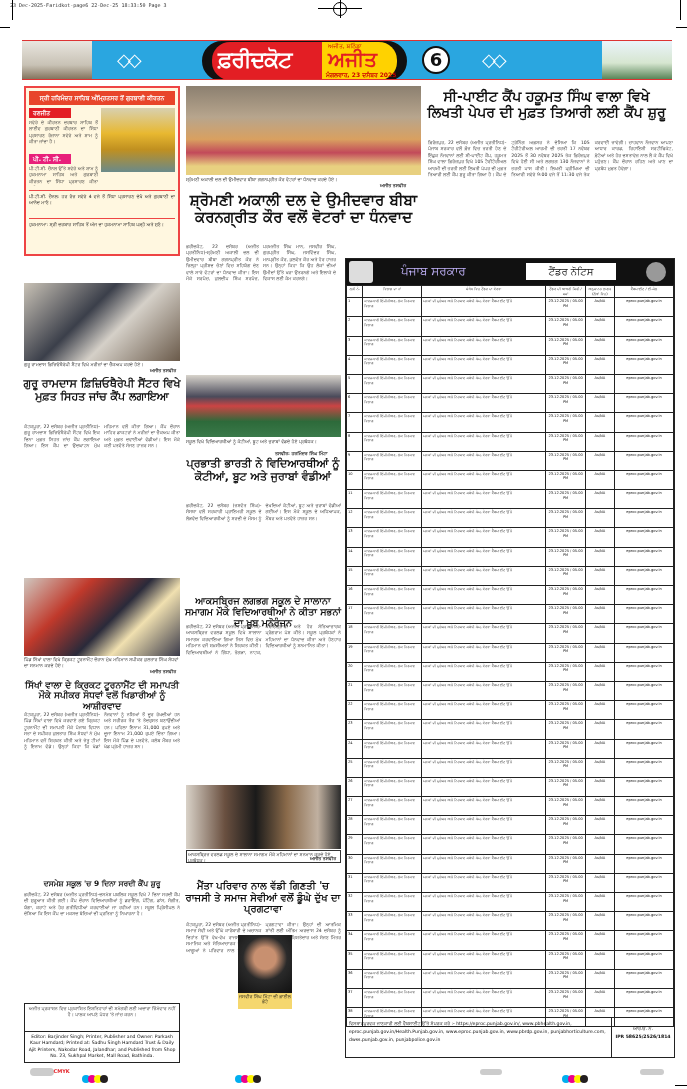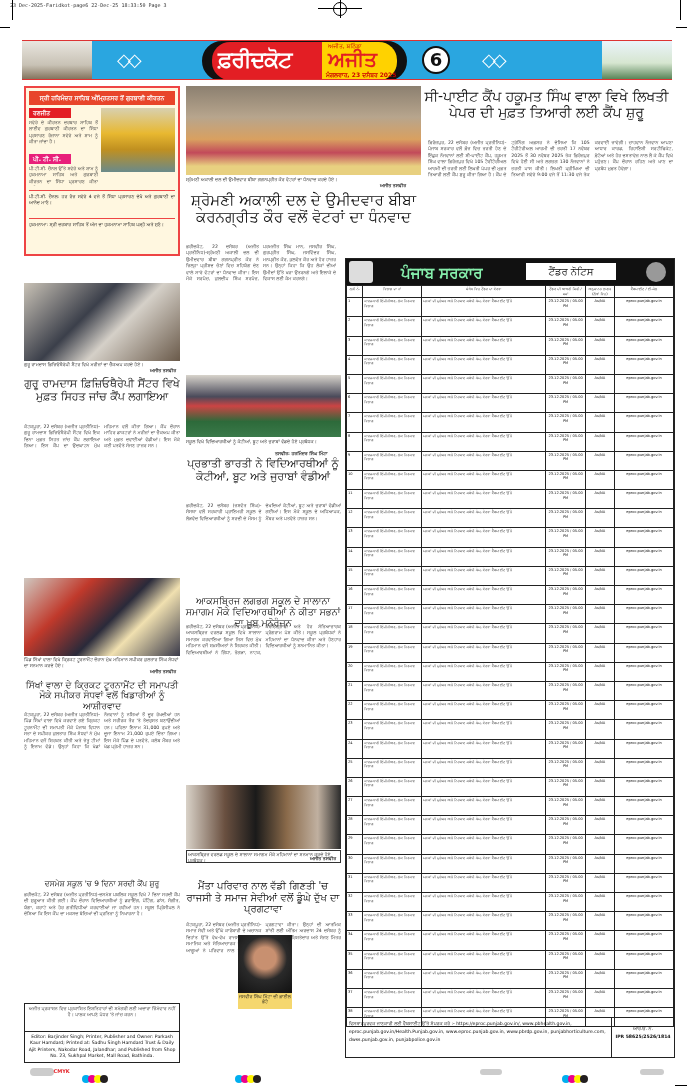--- a/index.html
+++ b/index.html
@@ -12,21 +12,21 @@
 .mh-oval{left:180px;top:0;width:205px;height:40px;border-radius:22px;background:#111;border:3px solid #111}
 .mh-red{left:190px;top:1px;width:118px;height:38px;background:#e31e24;border-radius:18px 0 0 18px}
 .mh-yellow{left:300px;top:1px;width:75px;height:38px;background:#ffd200;border-radius:0 18px 18px 0}
 .mh-name{left:196px;top:5px;font-size:22px;font-weight:bold;color:#fff;font-family:"DejaVu Serif",serif;letter-spacing:-1px}
 .mh-ajit{left:306px;top:6px;font-size:20px;font-weight:bold;color:#e31e24}
 .mh-sm{left:306px;top:1px;font-size:6px;color:#c00}
 .mh-date{left:304px;top:30px;font-size:6px;color:#c00;font-weight:bold}
 .mh-page{left:400px;top:5px;width:28px;height:28px;border-radius:50%;background:#fff;border:2px solid #111;font-size:18px;font-weight:bold;text-align:center;line-height:24px}
 .diamonds{color:#fff;font-size:18px;letter-spacing:-3px}
 .box-red{border:2px solid #e44;background:#fff7e0}
-.hl{font-weight:normal;color:#111;text-align:center;line-height:1.15}
+.hl{font-weight:bold;color:#111;text-align:center;line-height:1.15}
 .txt{font-size:4.6px;line-height:6.4px;color:#333;text-align:justify;overflow:hidden}
 .cap{font-size:4.6px;line-height:6px;color:#222}
 .photo{background:linear-gradient(135deg,#8a7a66,#c8b59a 40%,#6a5a4a 70%,#b0a090)}
 table.tender{border-collapse:collapse;width:100%;font-size:3.6px;line-height:4.6px}
 table.tender td,table.tender th{border:0.7px solid #222;padding:1px;vertical-align:top;overflow:hidden}
 table.tender th{font-weight:normal;text-align:center;background:#fff}
 .cmyk span{display:inline-block;width:8px;height:8px;border-radius:50%;margin-right:-2px}
 </style>
 </head>
 <body>
@@ -76,21 +76,21 @@
 <div class="abs hl" style="left:186px;top:192px;width:235px;font-size:15px">ਸ਼੍ਰੋਮਣੀ ਅਕਾਲੀ ਦਲ ਦੇ ਉਮੀਦਵਾਰ ਬੀਬਾ ਕਰਨਗ੍ਰੀਤ ਕੌਰ ਵਲੋਂ ਵੋਟਰਾਂ ਦਾ ਧੰਨਵਾਦ</div>
 <div class="abs txt" style="left:186px;top:244px;width:150px;height:120px;column-count:2;column-gap:4px">ਫ਼ਰੀਦਕੋਟ, 22 ਦਸੰਬਰ (ਅਜੀਤ ਪ੍ਰਤੀਨਿਧ)-ਸ਼੍ਰੋਮਣੀ ਅਕਾਲੀ ਦਲ ਦੀ ਉਮੀਦਵਾਰ ਬੀਬਾ ਗਗਨਪ੍ਰੀਤ ਕੌਰ ਨੇ ਜ਼ਿਲ੍ਹਾ ਪ੍ਰੀਸ਼ਦ ਚੋਣਾਂ ਵਿਚ ਸਹਿਯੋਗ ਦੇਣ ਵਾਲੇ ਸਾਰੇ ਵੋਟਰਾਂ ਦਾ ਧੰਨਵਾਦ ਕੀਤਾ। ਇਸ ਮੌਕੇ ਸਰਪੰਚ, ਕੁਲਦੀਪ ਸਿੰਘ ਸਰਪੰਚ, ਪਰਮਜੀਤ ਸਿੰਘ ਮਾਨ, ਜਸਵੀਰ ਸਿੰਘ, ਗੁਰਪ੍ਰੀਤ ਸਿੰਘ, ਜਸਵਿੰਦਰ ਸਿੰਘ, ਮਨਪ੍ਰੀਤ ਕੌਰ, ਕੁਲਵੰਤ ਕੌਰ ਅਤੇ ਹੋਰ ਹਾਜ਼ਰ ਸਨ। ਉਨ੍ਹਾਂ ਕਿਹਾ ਕਿ ਉਹ ਲੋਕਾਂ ਦੀਆਂ ਉਮੀਦਾਂ ਉੱਤੇ ਖਰਾ ਉਤਰਨਗੇ ਅਤੇ ਇਲਾਕੇ ਦੇ ਵਿਕਾਸ ਲਈ ਕੰਮ ਕਰਨਗੇ।</div>
 <div class="abs txt" style="left:341px;top:244px;width:80px;height:14px"></div>
 
 <div class="abs hl" style="left:424px;top:88px;width:245px;font-size:14px">ਸੀ-ਪਾਈਟ ਕੈਂਪ ਹਕੂਮਤ ਸਿੰਘ ਵਾਲਾ ਵਿਖੇ ਲਿਖਤੀ ਪੇਪਰ ਦੀ ਮੁਫ਼ਤ ਤਿਆਰੀ ਲਈ ਕੈਂਪ ਸ਼ੁਰੂ</div>
 <div class="abs txt" style="left:428px;top:140px;width:245px;height:110px;column-count:3;column-gap:5px">ਫ਼ਿਰੋਜ਼ਪੁਰ, 22 ਦਸੰਬਰ (ਅਜੀਤ ਪ੍ਰਤੀਨਿਧ)-ਪੰਜਾਬ ਸਰਕਾਰ ਵਲੋਂ ਫ਼ੌਜ ਵਿਚ ਭਰਤੀ ਹੋਣ ਦੇ ਇੱਛੁਕ ਨੌਜਵਾਨਾਂ ਲਈ ਸੀ-ਪਾਈਟ ਕੈਂਪ, ਹਕੂਮਤ ਸਿੰਘ ਵਾਲਾ ਫ਼ਿਰੋਜ਼ਪੁਰ ਵਿਖੇ 105 ਟੈਰੀਟੋਰੀਅਲ ਆਰਮੀ ਦੀ ਭਰਤੀ ਲਈ ਲਿਖਤੀ ਪੇਪਰ ਦੀ ਮੁਫ਼ਤ ਤਿਆਰੀ ਲਈ ਕੈਂਪ ਸ਼ੁਰੂ ਕੀਤਾ ਗਿਆ ਹੈ। ਕੈਂਪ ਦੇ ਟ੍ਰੇਨਿੰਗ ਅਫ਼ਸਰ ਨੇ ਦੱਸਿਆ ਕਿ 105 ਟੈਰੀਟੋਰੀਅਲ ਆਰਮੀ ਦੀ ਭਰਤੀ 17 ਨਵੰਬਰ 2025 ਤੋਂ 30 ਨਵੰਬਰ 2025 ਤੱਕ ਫ਼ਿਰੋਜ਼ਪੁਰ ਵਿਖੇ ਹੋਈ ਸੀ ਅਤੇ ਲਗਭਗ 130 ਨੌਜਵਾਨਾਂ ਨੇ ਭਰਤੀ ਪਾਸ ਕੀਤੀ। ਲਿਖਤੀ ਪ੍ਰੀਖਿਆ ਦੀ ਤਿਆਰੀ ਸਵੇਰੇ 9:00 ਵਜੇ ਤੋਂ 11:30 ਵਜੇ ਤੱਕ ਕਰਵਾਈ ਜਾਵੇਗੀ। ਚਾਹਵਾਨ ਨੌਜਵਾਨ ਆਪਣਾ ਆਧਾਰ ਕਾਰਡ, ਰਿਹਾਇਸ਼ੀ ਸਰਟੀਫਿਕੇਟ, ਫ਼ੋਟੋਆਂ ਅਤੇ ਹੋਰ ਦਸਤਾਵੇਜ਼ ਨਾਲ ਲੈ ਕੇ ਕੈਂਪ ਵਿਖੇ ਪਹੁੰਚਣ। ਕੈਂਪ ਦੌਰਾਨ ਰਹਿਣ ਅਤੇ ਖਾਣ ਦਾ ਪ੍ਰਬੰਧ ਮੁਫ਼ਤ ਹੋਵੇਗਾ।</div>
 
 <div class="abs" style="left:345px;top:258px;width:330px;height:800px;border:1px solid #222">
   <div style="height:26px;background:#111;position:relative">
     <div class="abs" style="left:3px;top:2px;width:24px;height:22px;background:#ddd;border-radius:3px"></div>
-    <div class="abs" style="left:55px;top:5px;color:#86efac;font-size:15px;font-weight:bold">ਪੰਜਾਬ ਸਰਕਾਰ</div>
+    <div class="abs" style="left:55px;top:5px;color:#c4b5fd;font-size:12px;font-weight:normal">ਪੰਜਾਬ ਸਰਕਾਰ</div>
     <div class="abs" style="left:180px;top:4px;width:90px;height:17px;background:#fff;color:#111;font-size:10px;text-align:center;line-height:17px">ਟੈਂਡਰ ਨੋਟਿਸ</div>
     <div class="abs" style="left:300px;top:3px;width:20px;height:20px;border-radius:50%;background:#999"></div>
   </div>
   <table class="tender">
     <thead>
       <tr>
         <th style="width:5%">ਲੜੀ ਨੰ.</th>
         <th style="width:18%">ਵਿਭਾਗ ਦਾ ਨਾਂ</th>
         <th style="width:38%">ਸੰਖੇਪ ਵਿਚ ਟੈਂਡਰ ਦਾ ਵੇਰਵਾ</th>
         <th style="width:12%">ਟੈਂਡਰ ਦੀ ਆਖਰੀ ਮਿਤੀ / ਸਮਾਂ</th>

